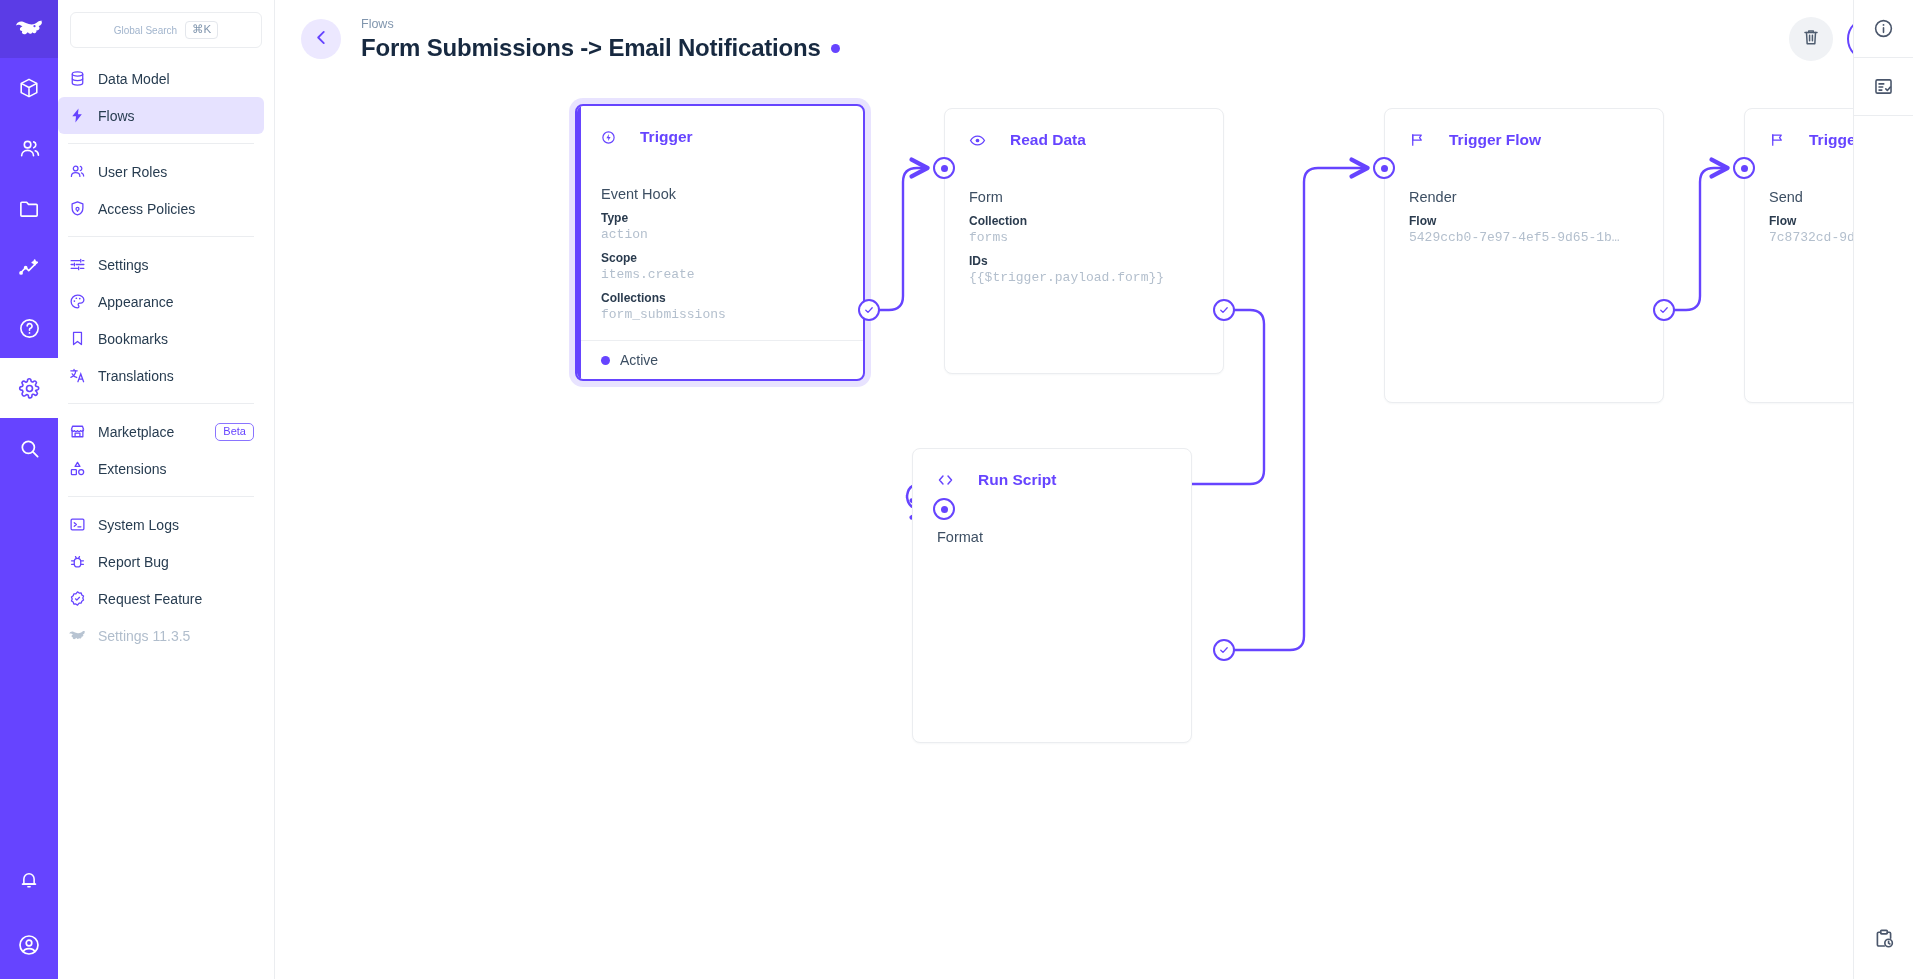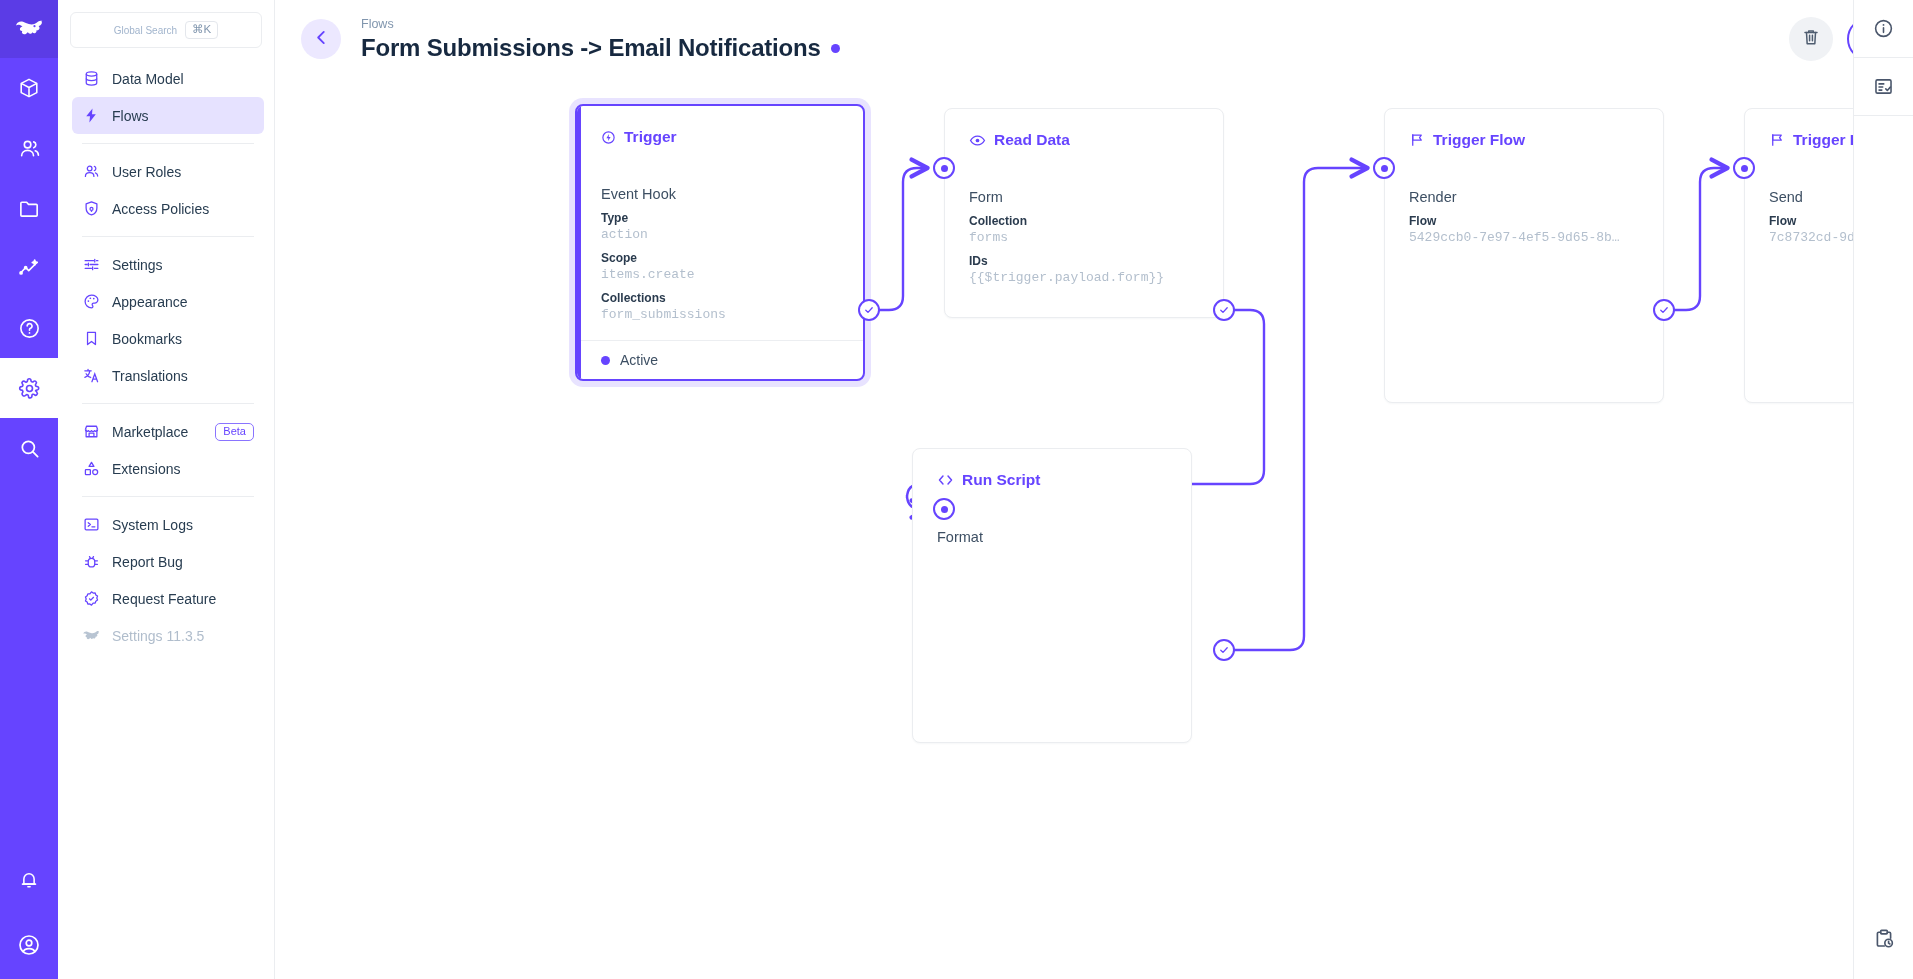--- a/index.html
+++ b/index.html
@@ -54,21 +54,21 @@
     margin: 12px 12px 4px 12px;
     height: 36px; border: 1px solid #ebedf0; border-radius: 6px;
     display: flex; align-items: center; justify-content: center; gap: 8px;
     background: #ffffff;
   }
   .nav-search-ph { font-size: 10px; color: #a2b5cd; }
   .kbd {
     border: 1px solid #e4e7ec; border-radius: 4px;
     font-size: 11.5px; color: #8196ae; padding: 2px 6px 3px; line-height: 1;
   }
-  .nav-list { padding: 8px 10px 0 14px; }
+  .nav-list { padding: 8px 10px 0 0; }
   .nav-item {
     height: 37px; display: flex; align-items: center; gap: 12px;
     padding: 0 10px; border-radius: 6px; color: #273c50;
     font-size: 14px; cursor: pointer;
   }
   .nav-item .ni { color: #6644ff; display: flex; width: 18px; justify-content: center; }
   .nav-item.active { background: #e6e2ff; }
   .nav-item.muted { color: #b0bdcc; }
   .nav-item.muted .ni { color: #b8c4d2; }
   .nav-label { flex: 1 1 auto; }
@@ -103,21 +103,21 @@
   .canvas { position: absolute; left: 0; top: 78px; right: 60px; bottom: 0; overflow: hidden; }
   .edges { position: absolute; left: 0; top: 0; width: 100%; height: 100%; }
 
   .node {
     position: absolute; background: #ffffff;
     border: 1px solid #ebedf0; border-radius: 8px;
     box-shadow: 0 1px 2px rgba(23,41,64,.04);
   }
   .node-inner { padding: 22px 24px 18px 24px; }
   .node-head {
-    display: flex; align-items: center; gap: 8px;
+    display: flex; align-items: center; gap: 24px;
     color: #6644ff; font-size: 15.5px; font-weight: 700; margin-bottom: 16px;
   }
   .node-head .nh-ico { display: flex; align-items: center; }
   .node-sub { font-size: 14.5px; color: #3d4f63; margin-bottom: 6px; margin-top: 40px; }
   .fld-k { font-size: 12px; font-weight: 700; color: #2a3b4e; margin-top: 9px; }
   .fld-v {
     font-family: "Liberation Mono", monospace; font-size: 13px;
     color: #b3bfcd; margin-top: 2px; white-space: nowrap; overflow: hidden;
   }
 
@@ -482,21 +482,21 @@
         <span class="dot"></span>
         <span>Active</span>
       </div>
     </div>
     <div class="port" style="left:583px; top:221px;">
       <svg width="12" height="12" viewBox="0 0 24 24" fill="none" stroke="#6644ff" stroke-width="2.6" stroke-linecap="round" stroke-linejoin="round">
           <path d="M5.6 12.4 10 16.8 18.4 7.6"></path>
         </svg>
     </div>
 
-    <div class="node" style="left:669px; top:30px; width:280px; height:210px;">
+    <div class="node" style="left:669px; top:30px; width:280px; height:266px;">
       <div class="node-inner">
         <div class="node-head">
           <span class="nh-ico">
             <svg width="17" height="17" viewBox="0 0 24 24" fill="none" stroke="#6644ff" stroke-width="1.9">
                 <path d="M2.2 12S5.8 5.8 12 5.8 21.8 12 21.8 12 18.2 18.2 12 18.2 2.2 12 2.2 12z"></path>
                 <circle cx="12" cy="12" r="2.6" fill="#6644ff" stroke="none"></circle>
               </svg>
           </span>
           <span>Read Data</span>
         </div>
@@ -544,21 +544,21 @@
           <span class="nh-ico">
             <svg width="16" height="16" viewBox="0 0 24 24" fill="none" stroke="#6644ff" stroke-width="1.9" stroke-linejoin="round">
                 <path d="M5.6 3.4v17.2"></path>
                 <path d="M5.6 4.6h12.8l-2.6 3.8 2.6 3.8H5.6z"></path>
               </svg>
           </span>
           <span>Trigger Flow</span>
         </div>
         <div class="node-sub">Render</div>
         <div class="fld-k">Flow</div>
-        <div class="fld-v">5429ccb0-7e97-4ef5-9d65-8b…</div>
+        <div class="fld-v">5429ccb0-7e97-4ef5-9d65-1b…</div>
       </div>
     </div>
     <div class="port" style="left:1098px; top:79px;">
       <span class="core"></span>
     </div>
     <div class="port" style="left:1378px; top:221px;">
       <svg width="12" height="12" viewBox="0 0 24 24" fill="none" stroke="#6644ff" stroke-width="2.6" stroke-linecap="round" stroke-linejoin="round">
           <path d="M5.6 12.4 10 16.8 18.4 7.6"></path>
         </svg>
     </div>

